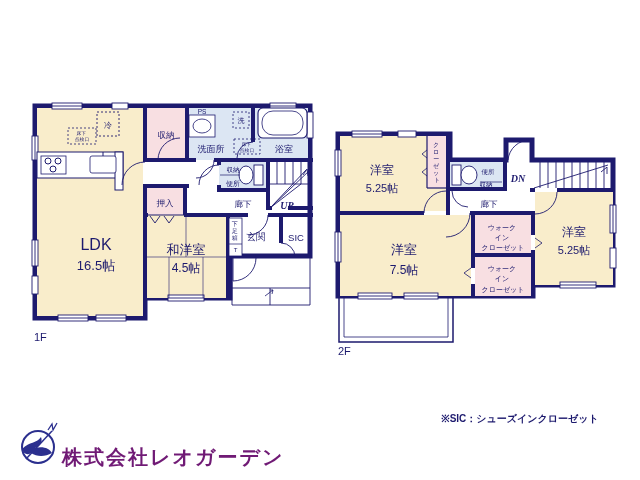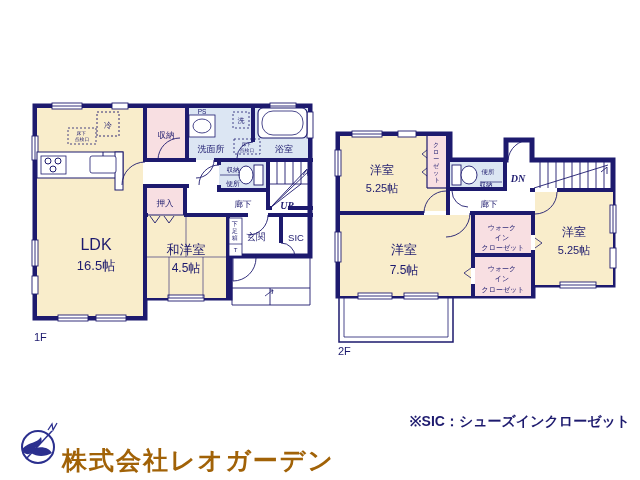--- a/index.html
+++ b/index.html
@@ -1,22 +1,22 @@
 <!DOCTYPE html>
 <html><head>
 <meta charset="utf-8">
 <style>
   html,body{margin:0;padding:0;background:#fff;}
   #stage{position:relative;width:640px;height:480px;background:#fff;overflow:hidden;
          font-family:"Liberation Sans",sans-serif;}
   svg text{font-family:"Liberation Sans",sans-serif;fill:#1d1a6e;}
   .itl{font-family:"Liberation Serif",serif;font-style:italic;font-weight:bold;}
-  #company{position:absolute;left:62px;top:444px;font-size:25px;letter-spacing:2px;
-           color:#a16207;font-weight:bold;}
-  #sicnote{position:absolute;left:404px;top:411px;width:232px;font-size:14px;
+  #company{position:absolute;left:62px;top:444px;font-size:20px;letter-spacing:2px;
+           color:#701a75;font-weight:bold;}
+  #sicnote{position:absolute;left:404px;top:411px;width:232px;font-size:10px;
            font-weight:bold;color:#1d1a6e;text-align:center;}
   #logo{position:absolute;left:14px;top:419px;}
 </style>
 </head>
 <body>
 
 <div id="stage">
 
   <svg style="position:absolute;left:25px;top:95px" width="310" height="260" viewBox="25 95 310 260">
 

